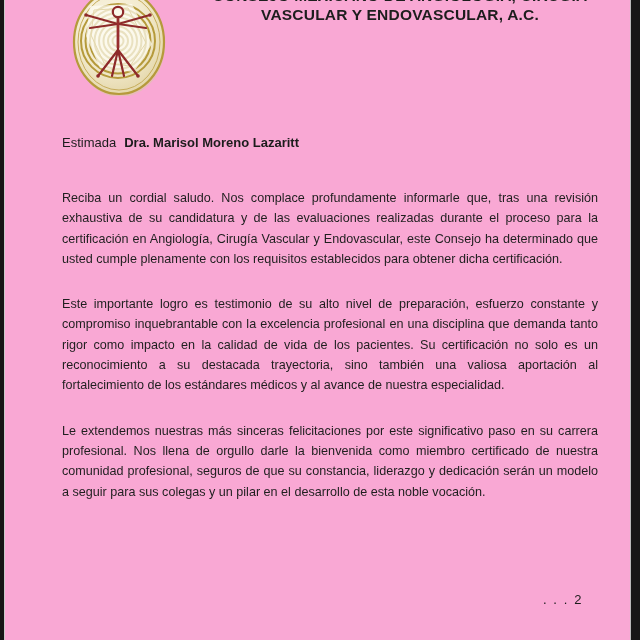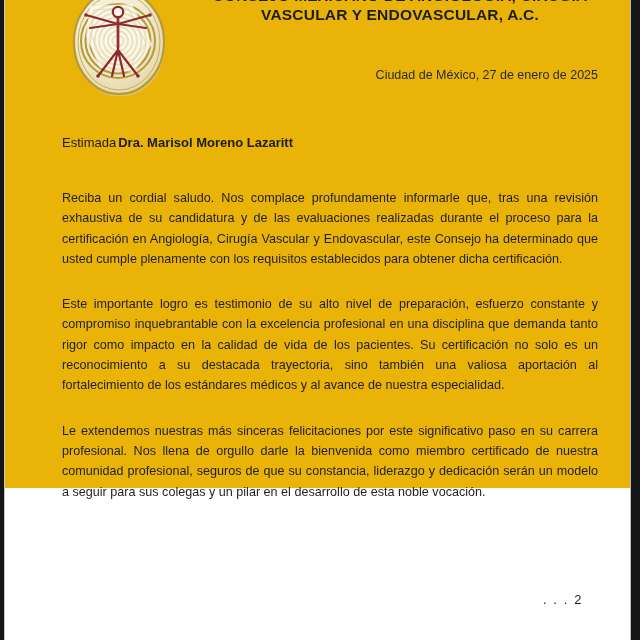--- a/index.html
+++ b/index.html
@@ -41,22 +41,22 @@
     position: absolute;
     right: 0; top: 0;
     width: 9px; height: 640px;
     background: #171717;
   }
 
   .page {
     position: absolute;
     left: 5px; top: 0;
     width: 626px;
-    height: 488px;
-    background: #eab308;
+    height: 640px;
+    background: #f9a8d4;
   }
 
   
   .letterhead {
     position: absolute;
     left: 0; top: 0;
     width: 626px;
     height: 96px;
   }
   .logo-wrap {
@@ -108,21 +108,21 @@
     position: absolute;
     left: 57px;
     top: 135px;
     font-size: 13px;
     color: #1c1c1c;
     white-space: nowrap;
   }
   .salutation .greet { font-weight: normal; text-align: center; }
   .salutation .addressee {
     font-weight: bold;
-    margin-left: 2px;
+    margin-left: 8px;
   }
 
   .body-text {
     position: absolute;
     left: 57px;
     top: 176px;
     width: 536px;
     margin-top: 12px;
   }
   .para {
@@ -220,21 +220,20 @@
             <rect x="56.6" y="30" width="2.8" height="30" fill="#9B3030" opacity="0.8"></rect>
           </g>
         </svg>
       </div>
 
       <div class="org-lines">
         <div class="org-line1">CONSEJO MEXICANO DE ANGIOLOGIA, CIRUGIA</div>
         <div class="org-line2">VASCULAR Y ENDOVASCULAR, A.C.</div>
       </div>
 
-      <div class="date-line">Ciudad de México, 27 de enero de 2025</div>
     </div>
 
     <div class="salutation">
       <span class="greet">Estimada</span><span class="addressee">Dra.  Marisol Moreno Lazaritt</span>
     </div>
 
     <div class="body-text">
       <p class="para">Reciba un cordial saludo. Nos complace profundamente informarle que, tras una revisión exhaustiva de su candidatura y de las evaluaciones realizadas durante el proceso para la certificación en Angiología, Cirugía Vascular y Endovascular, este Consejo ha determinado que usted cumple plenamente con los requisitos establecidos para obtener dicha certificación.</p>
       <p class="para">Este importante logro es testimonio de su alto nivel de preparación, esfuerzo constante y compromiso inquebrantable con la excelencia profesional en una disciplina que demanda tanto rigor como impacto en la calidad de vida de los pacientes. Su certificación no solo es un reconocimiento a su destacada trayectoria, sino también una valiosa aportación al fortalecimiento de los estándares médicos y al avance de nuestra especialidad.</p>
       <p class="para">Le extendemos nuestras más sinceras felicitaciones por este significativo paso en su carrera profesional. Nos llena de orgullo darle la bienvenida como miembro certificado de nuestra comunidad profesional, seguros de que su constancia, liderazgo y dedicación serán un modelo a seguir para sus colegas y un pilar en el desarrollo de esta noble vocación.</p>

